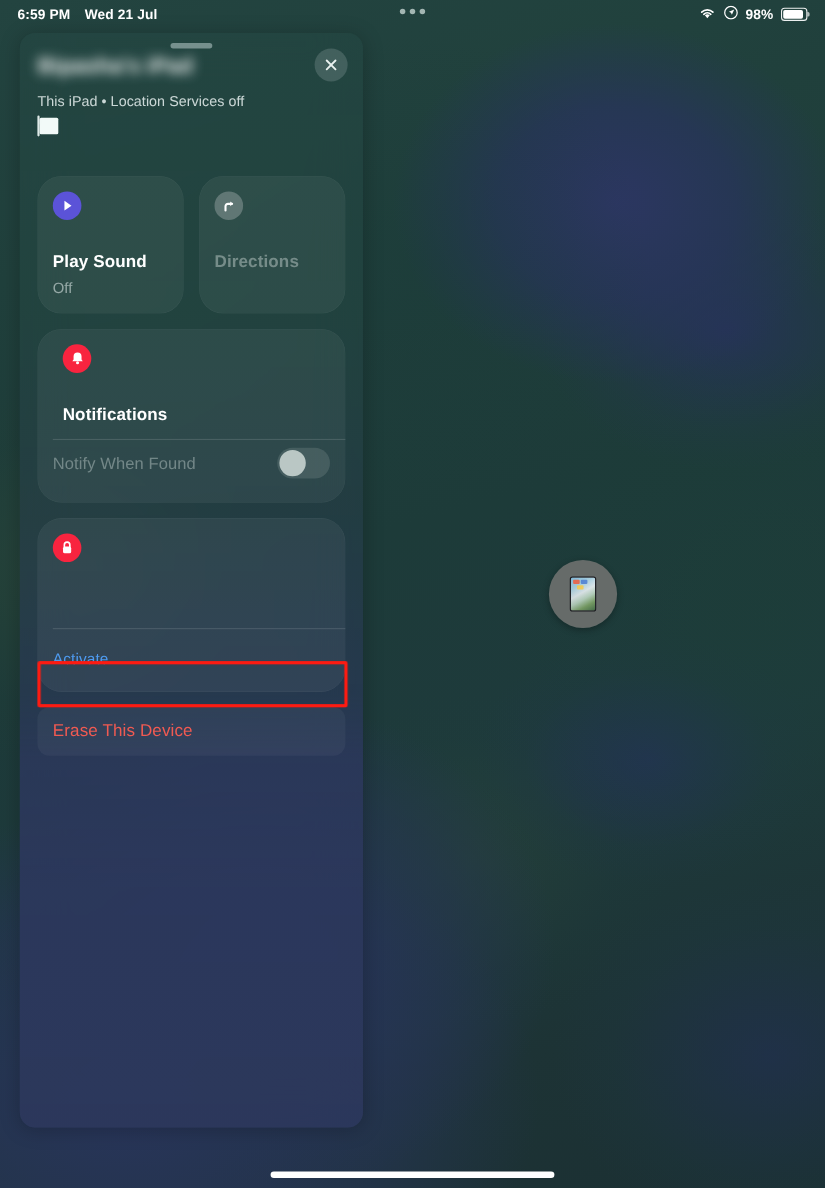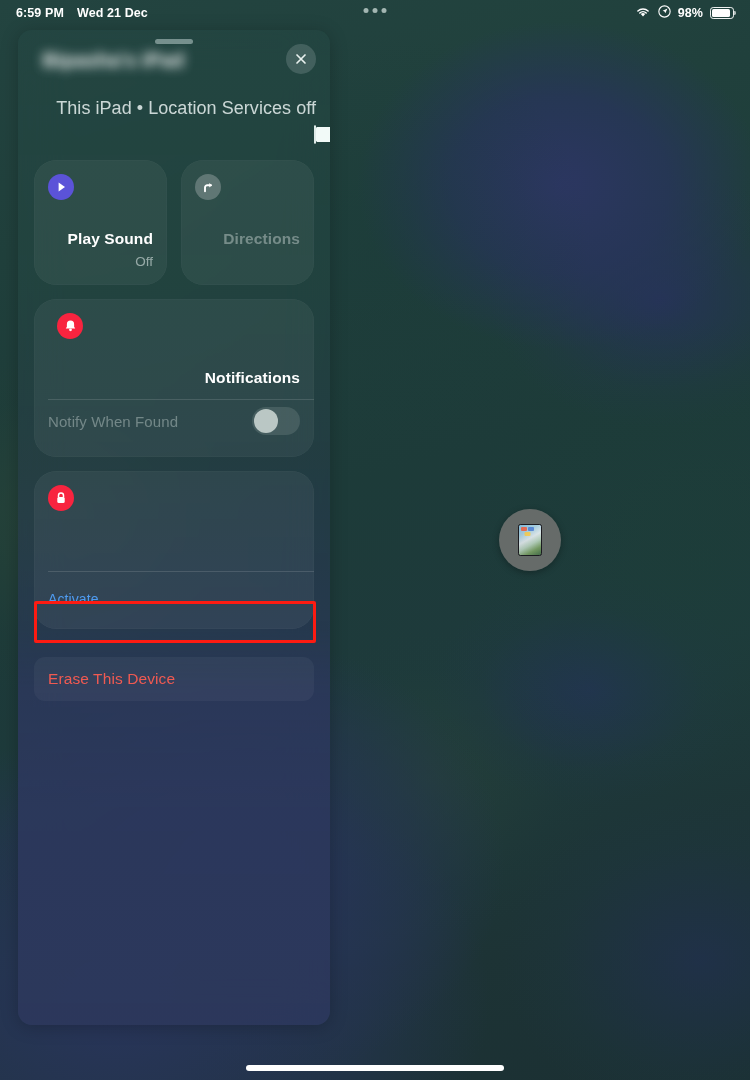--- a/index.html
+++ b/index.html
@@ -11,21 +11,20 @@
     background: #0d2420;
     font-family: "Liberation Sans", sans-serif;
     -webkit-font-smoothing: antialiased;
   }
 
   #screen {
     position: relative;
     width: 750px;
     height: 1080px;
     overflow: hidden;
-    text-align: right;
   }
 
   
   .map-bg {
     position: absolute;
     inset: 0;
     background:
       radial-gradient(ellipse 260px 210px at 560px 185px, rgba(44,54,98,0.98) 0%, rgba(40,52,92,0.75) 42%, rgba(30,60,62,0.0) 78%),
       radial-gradient(ellipse 200px 150px at 660px 300px, rgba(38,50,90,0.85) 0%, rgba(35,55,75,0.30) 60%, rgba(30,60,62,0) 85%),
       radial-gradient(ellipse 180px 130px at 590px 690px, rgba(35,50,86,0.80) 0%, rgba(32,55,70,0.22) 62%, rgba(30,60,62,0) 88%),
@@ -147,22 +146,22 @@
     font-weight: bold;
     color: rgba(255,255,255,0.94);
     filter: blur(5.2px);
     height: 24px;
     line-height: 24px;
     width: 150px;
     overflow: hidden;
     white-space: nowrap;
   }
   .device-sub {
-    margin-top: 26px;
-    font-size: 18px;
+    margin-top: 12px;
+    font-size: 13px;
     color: rgba(226,236,234,0.88);
     letter-spacing: 0.05px;
   }
   .device-batt-row { margin-top: 7px; }
   .device-batt {
     width: 23px; height: 11px;
     border: 1.4px solid rgba(240,248,246,0.92);
     border-radius: 3px;
     position: relative;
     box-sizing: border-box;
@@ -285,21 +284,21 @@
   .row-link {
     position: absolute;
     left: 14px;
     bottom: 22px;
     font-size: 14px;
     color: #4f9bf0;
     letter-spacing: 0.1px;
   }
 
   .erase-row {
-    margin-top: 28px;
+    margin-top: 14px;
     height: 44px;
     display: flex;
     align-items: center;
     padding-left: 14px;
     border-radius: 11px;
     background: rgba(255,255,255,0.045);
     box-sizing: border-box;
   }
   .erase-label {
     font-size: 15.5px;
@@ -376,21 +375,21 @@
   <div class="map-bg"></div>
   <div class="map-bg-haze"></div>
 
   <div class="marker">
     <div class="marker-thumb"></div>
   </div>
 
   <div class="status-bar">
     <div class="status-left">
       <span>6:59 PM</span>
-      <span>Wed 21 Dec</span>
+      <span>Wed 21 Jul</span>
     </div>
     <div class="status-spacer"></div>
     <div class="status-right">
       <span class="wifi-ico">
         <svg width="16" height="12" viewBox="0 0 16 12">
           <path d="M8 10.6 L10.2 7.9 A3.4 3.4 0 0 0 5.8 7.9 Z" fill="#fff"></path>
           <path d="M2.9 5.0 A7.3 7.3 0 0 1 13.1 5.0" stroke="#fff" stroke-width="1.5" fill="none" stroke-linecap="round"></path>
           <path d="M4.8 7.0 A4.6 4.6 0 0 1 11.2 7.0" stroke="#fff" stroke-width="1.5" fill="none" stroke-linecap="round"></path>
         </svg>
       </span>

